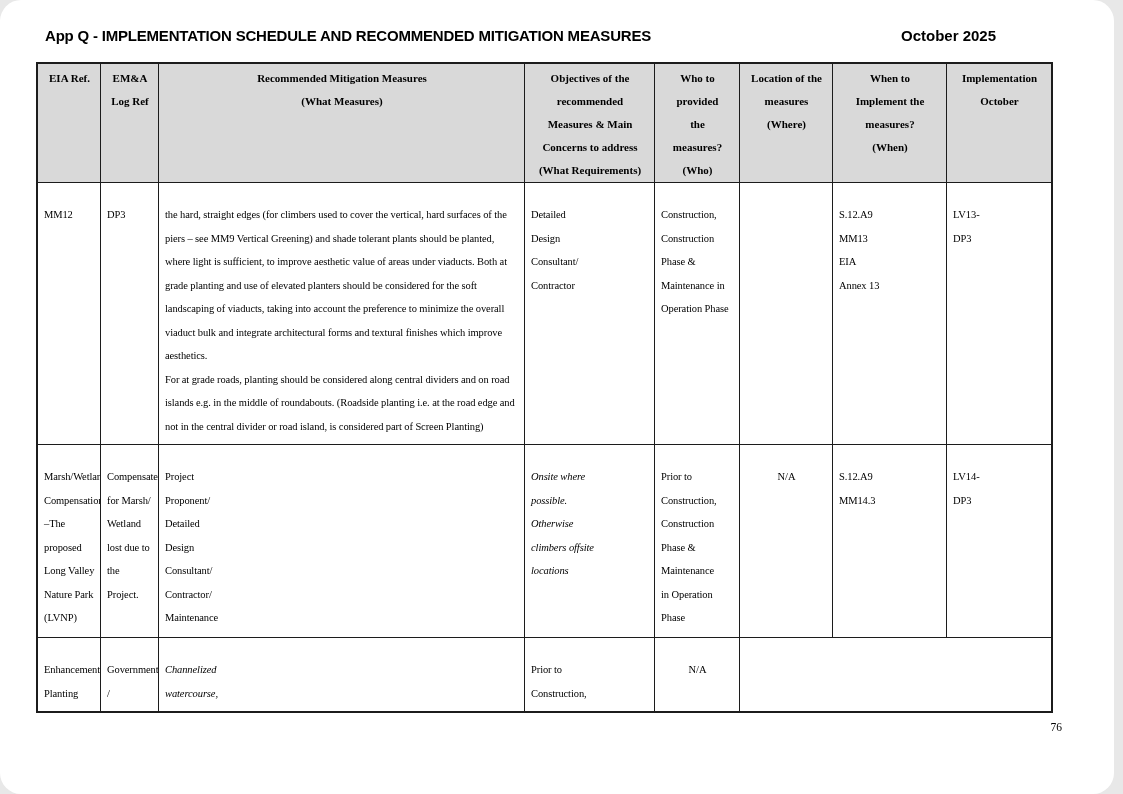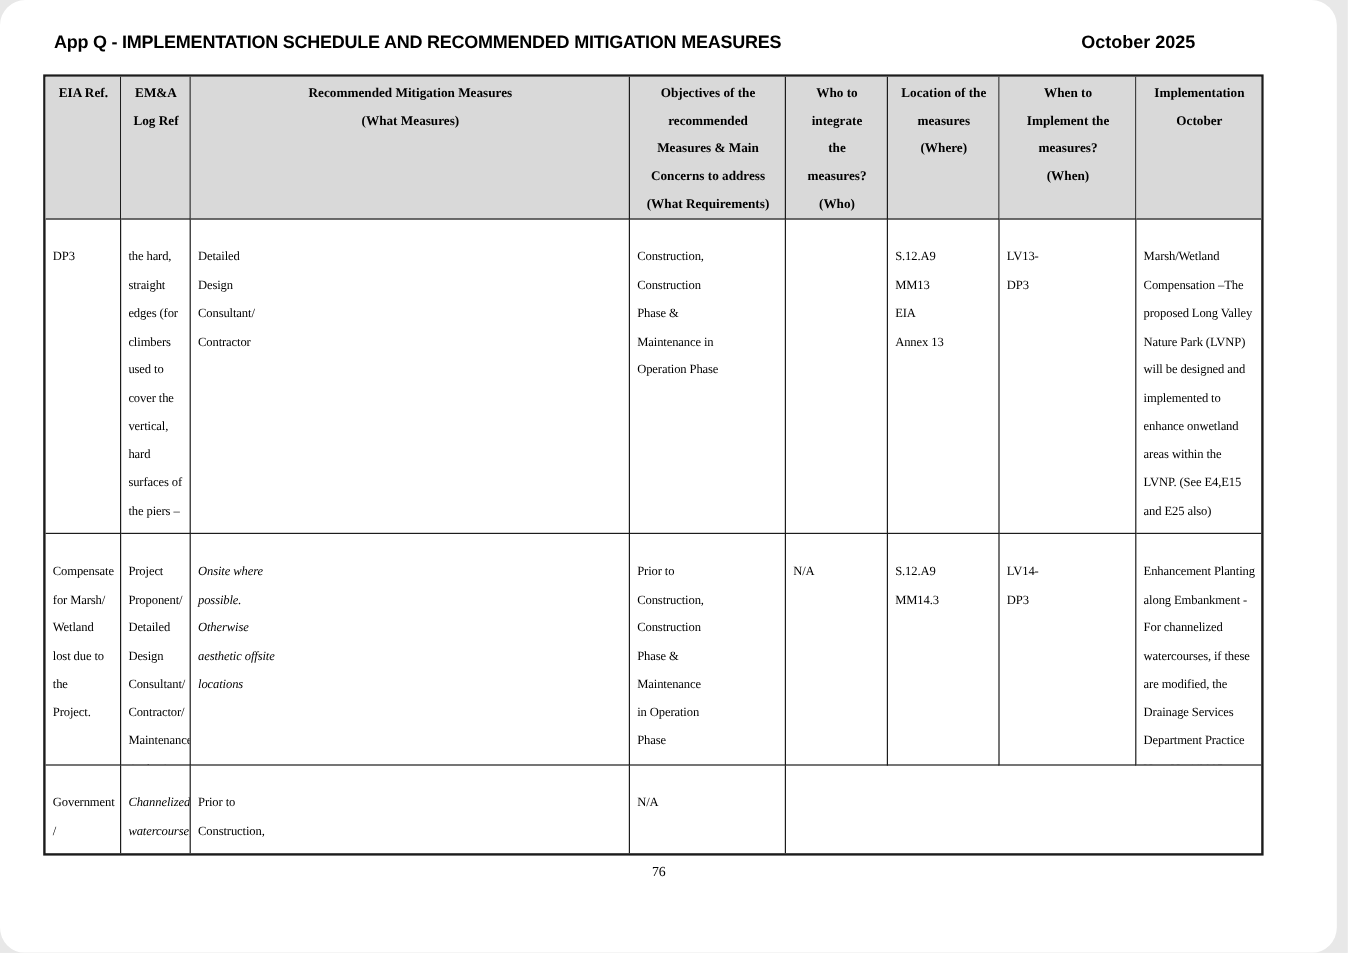--- a/index.html
+++ b/index.html
@@ -60,27 +60,27 @@
   .hc {
     background: #d9d9d9;
     font-weight: bold;
     text-align: center;
     font-size: 11px;
     line-height: 23px;
     padding-top: 3px;
     letter-spacing: 0;
   }
   .italic { font-style: italic; }
-  .status { }
+  .status { text-align: center; }
   .page-num {
     position: absolute;
     top: 721px;
     left: 36px;
     width: 1026px;
-    text-align: center;
+    text-align: right;
     font-size: 11.5px;
   }
 </style>
 </head>
 <body>
 
 <div class="page">
 
   <div class="doc-title">App Q - IMPLEMENTATION SCHEDULE AND RECOMMENDED MITIGATION MEASURES</div>
   <div class="doc-date">October 2025</div>
@@ -91,34 +91,35 @@
     <div class="c hc">EM&amp;A
 Log Ref</div>
     <div class="c hc">Recommended Mitigation Measures
 (What Measures)</div>
     <div class="c hc">Objectives of the
 recommended
 Measures &amp; Main
 Concerns to address
 (What Requirements)</div>
     <div class="c hc">Who to
-integrate
+provided
 the
 measures?
 (Who)</div>
     <div class="c hc">Location of the
 measures
 (Where)</div>
     <div class="c hc">When to
 Implement the
 measures?
 (When)</div>
     <div class="c hc">Implementation
 October</div>
 
+    <div class="c">MM12</div>
     <div class="c">DP3</div>
     <div class="c">the hard, straight edges (for climbers used to cover the vertical, hard surfaces of the piers – see MM9 Vertical Greening) and shade tolerant plants should be planted, where light is sufficient, to improve aesthetic value of areas under viaducts. Both at grade planting and use of elevated planters should be considered for the soft landscaping of viaducts, taking into account the preference to minimize the overall viaduct bulk and integrate architectural forms and textural finishes which improve aesthetics.
 For at grade roads, planting should be considered along central dividers and on road islands e.g. in the middle of roundabouts. (Roadside planting i.e. at the road edge and not in the central divider or road island, is considered part of Screen Planting)</div>
     <div class="c">Detailed
 Design
 Consultant/
 Contractor</div>
     <div class="c">Construction,
 Construction
 Phase &amp;
@@ -141,21 +142,21 @@
 Proponent/
 Detailed
 Design
 Consultant/
 Contractor/
 Maintenance
 Authority</div>
     <div class="c italic">Onsite where
 possible.
 Otherwise
-aesthetic offsite
+climbers offsite
 locations</div>
     <div class="c">Prior to
 Construction,
 Construction
 Phase &amp;
 Maintenance
 in Operation
 Phase</div>
     <div class="c status">N/A</div>
 

